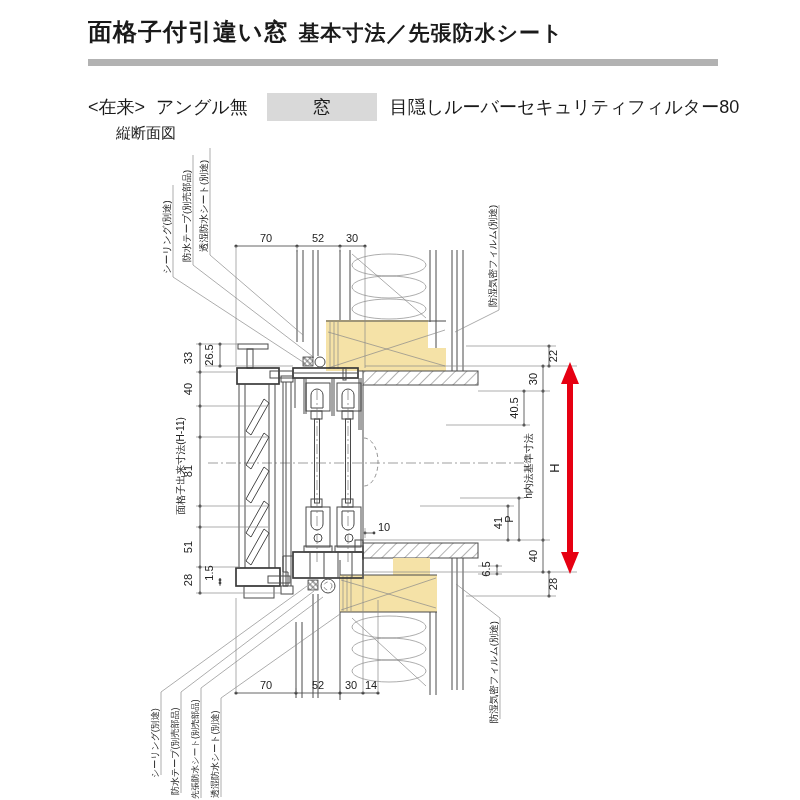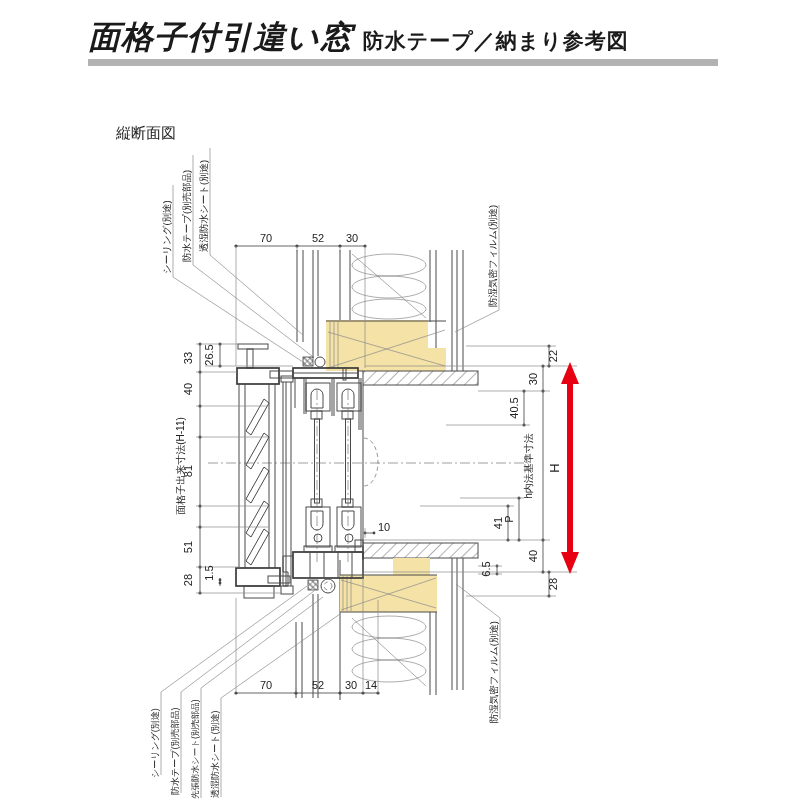--- a/index.html
+++ b/index.html
@@ -1,19 +1,19 @@
 <!DOCTYPE html>
 <html><head>
 <meta charset="utf-8">
 <style>
   html,body{margin:0;padding:0;background:#fff;}
   .page{position:relative;width:800px;height:800px;background:#fff;overflow:hidden;
         font-family:"Liberation Sans","DejaVu Sans",sans-serif;color:#1a1a1a;}
   .hdr{position:absolute;top:16px;left:88px;white-space:nowrap;}
-  .hdr .t1{font-size:32px;font-weight:bold;letter-spacing:1px;font-style:italic;}
+  .hdr .t1{font-size:24px;font-weight:bold;letter-spacing:1px;}
   .hdr .t2{font-size:21px;font-weight:bold;margin-left:10px;letter-spacing:1px;}
   .hbar{position:absolute;top:59px;left:88px;width:630px;height:7px;background:#b2b2b2;}
   .spec{position:absolute;top:93px;left:88px;font-size:18px;font-weight:500;white-space:nowrap;}
   .spec .seg{margin-right:6px;}
   .badge{display:inline-block;background:#d9d9d9;text-align:center;width:110px;padding:2px 0;margin:0 8px;}
   .viewlab{position:absolute;top:124px;left:116px;font-size:15px;font-weight:400;}
   svg{position:absolute;left:0;top:0;}
   svg text{font-family:"Liberation Sans","DejaVu Sans",sans-serif;fill:#222;}
   .ln{stroke:#4a4a4a;stroke-width:1;fill:none;}
   .thk{stroke:#3a3a3a;stroke-width:1.7;fill:none;}
@@ -24,23 +24,29 @@
   .tk{fill:#444;}
   .dt{font-size:11px;}
   .pl{font-size:9.5px;}
   .wood{fill:#f5e2a7;stroke:none;}
 </style>
 </head>
 <body>
 
 <div class="page">
   <div class="hdr">
-    <span class="t1">面格子付引違い窓</span><span class="t2">防水テープ／納まり参考図</span>
+    <span class="t1">面格子付引違い窓</span><span class="t2">基本寸法／先張防水シート</span>
   </div>
   <div class="hbar"></div>
+  <div class="spec">
+    <span class="seg">&lt;在来&gt;</span>
+    <span class="seg">アングル無</span>
+    <span class="badge">窓</span>
+    <span class="seg">目隠しルーバーセキュリティフィルター80</span>
+  </div>
   <div class="viewlab">縦断面図</div>
 
   <svg width="800" height="800" viewBox="0 0 800 800">
     <defs>
       <pattern id="h45" width="8" height="8" patternUnits="userSpaceOnUse" patternTransform="rotate(45)">
         <line x1="0" y1="0" x2="0" y2="8" stroke="#666" stroke-width="1"></line>
       </pattern>
       <pattern id="xh" width="4" height="4" patternUnits="userSpaceOnUse" patternTransform="rotate(45)">
         <line x1="0" y1="0" x2="0" y2="4" stroke="#555" stroke-width="1"></line>
         <line x1="0" y1="2" x2="4" y2="2" stroke="#555" stroke-width="1"></line>

